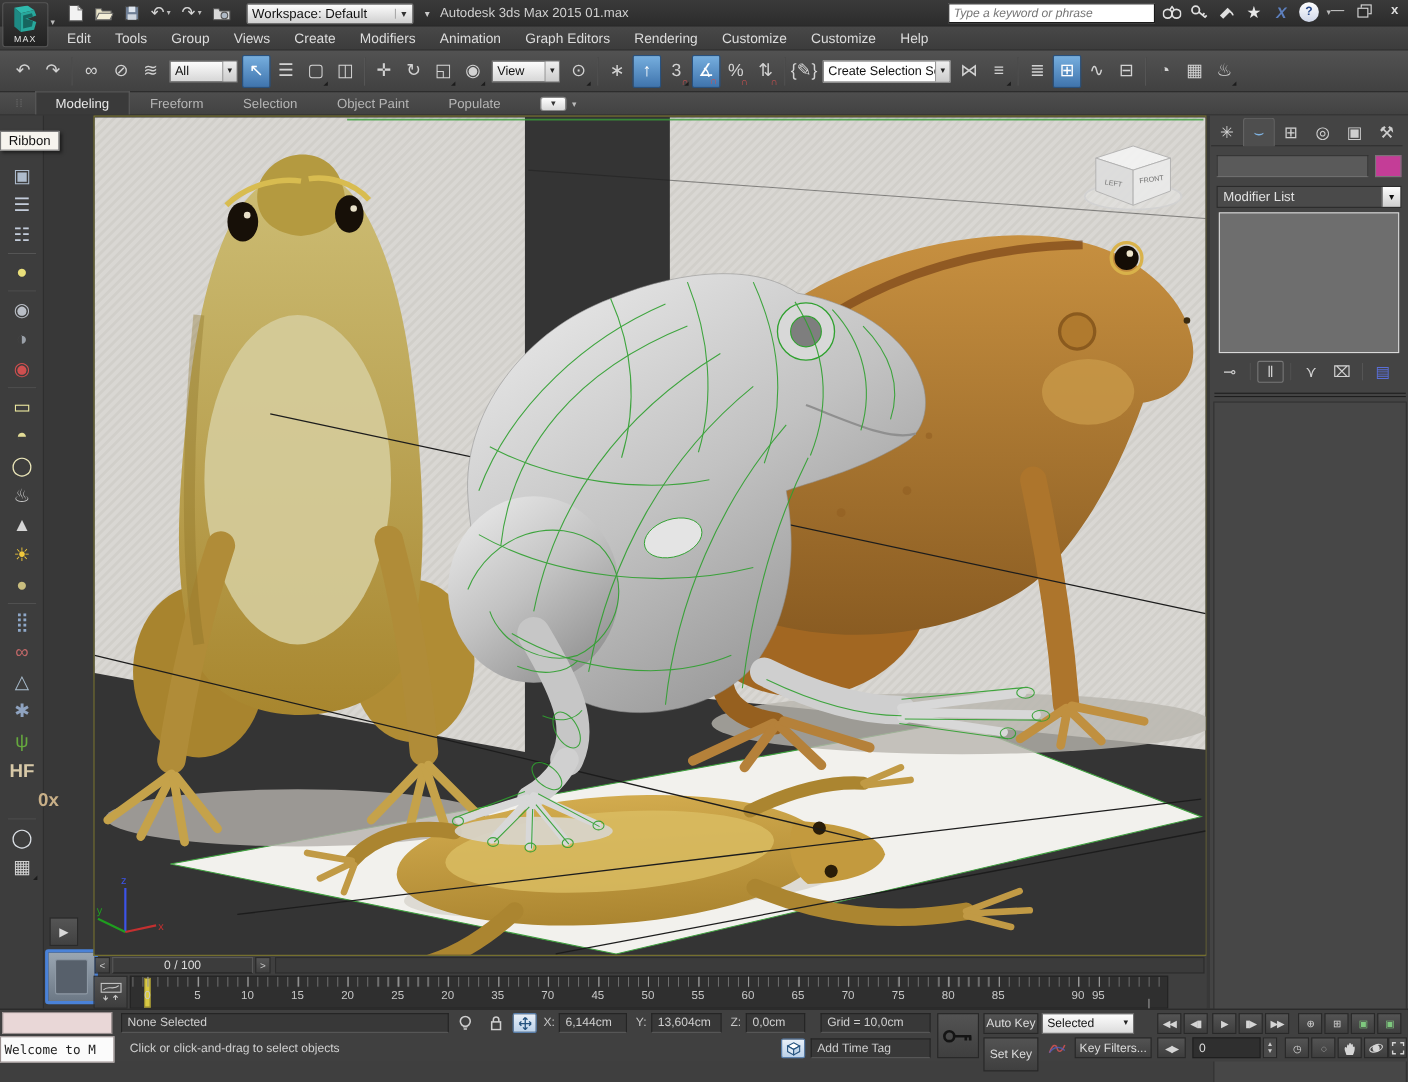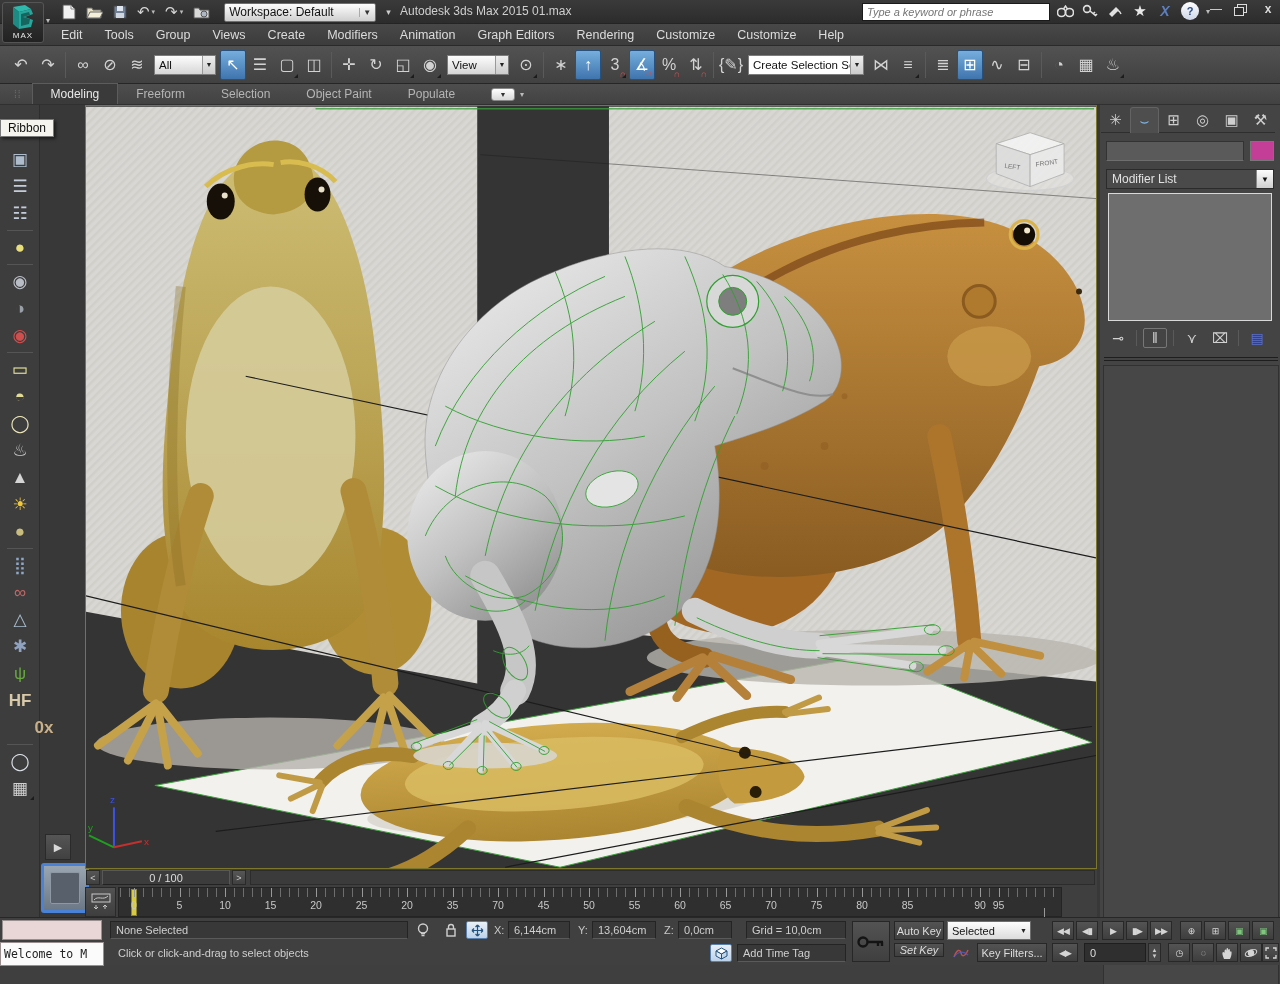--- a/index.html
+++ b/index.html
@@ -870,21 +870,21 @@
     <div class="sb-field" style="left:737px; top:26px; width:109px; height:18px;">Add Time Tag</div>
 
     <span class="sb-btn" style="left:852px; top:3px; width:38px; height:41px;">
       <svg width="28" height="14" viewBox="0 0 28 14">
           <circle cx="6" cy="7" r="4.5" fill="none" stroke="#141414" stroke-width="2.4"></circle>
           <path d="M10,7 h16 M21,7 v4 M25,7 v4" stroke="#141414" stroke-width="2.4" fill="none"></path>
         </svg>
       </span>
 
     <span class="sb-btn" style="left:894px; top:3px; width:50px; height:19px;">Auto Key</span>
-    <span class="sb-btn" style="left:894px; top:25px; width:50px; height:14px;font-style:italic;">Set Key</span>
+    <span class="sb-btn" style="left:894px; top:25px; width:50px; height:31px;">Set Key</span>
 
     <span class="combo-light" style="left:947px; top:3px; width:84px; height:19px; font-size:11px;">
       <span class="val">Selected</span>
       <span class="arr">▼</span>
     </span>
     <span class="sb-ic" style="left:949px; top:25px; width:24px; height:19px;">
       <svg width="16" height="12" viewBox="0 0 16 12">
           <path d="M1,10 C4,2 7,2 8,6 C9,10 12,10 15,3" stroke="#c05050" fill="none" stroke-width="1.4"></path>
           <path d="M1,10 C5,4 11,4 15,8" stroke="#5060c0" fill="none" stroke-width="1.2" opacity="0.8"></path>
         </svg>

